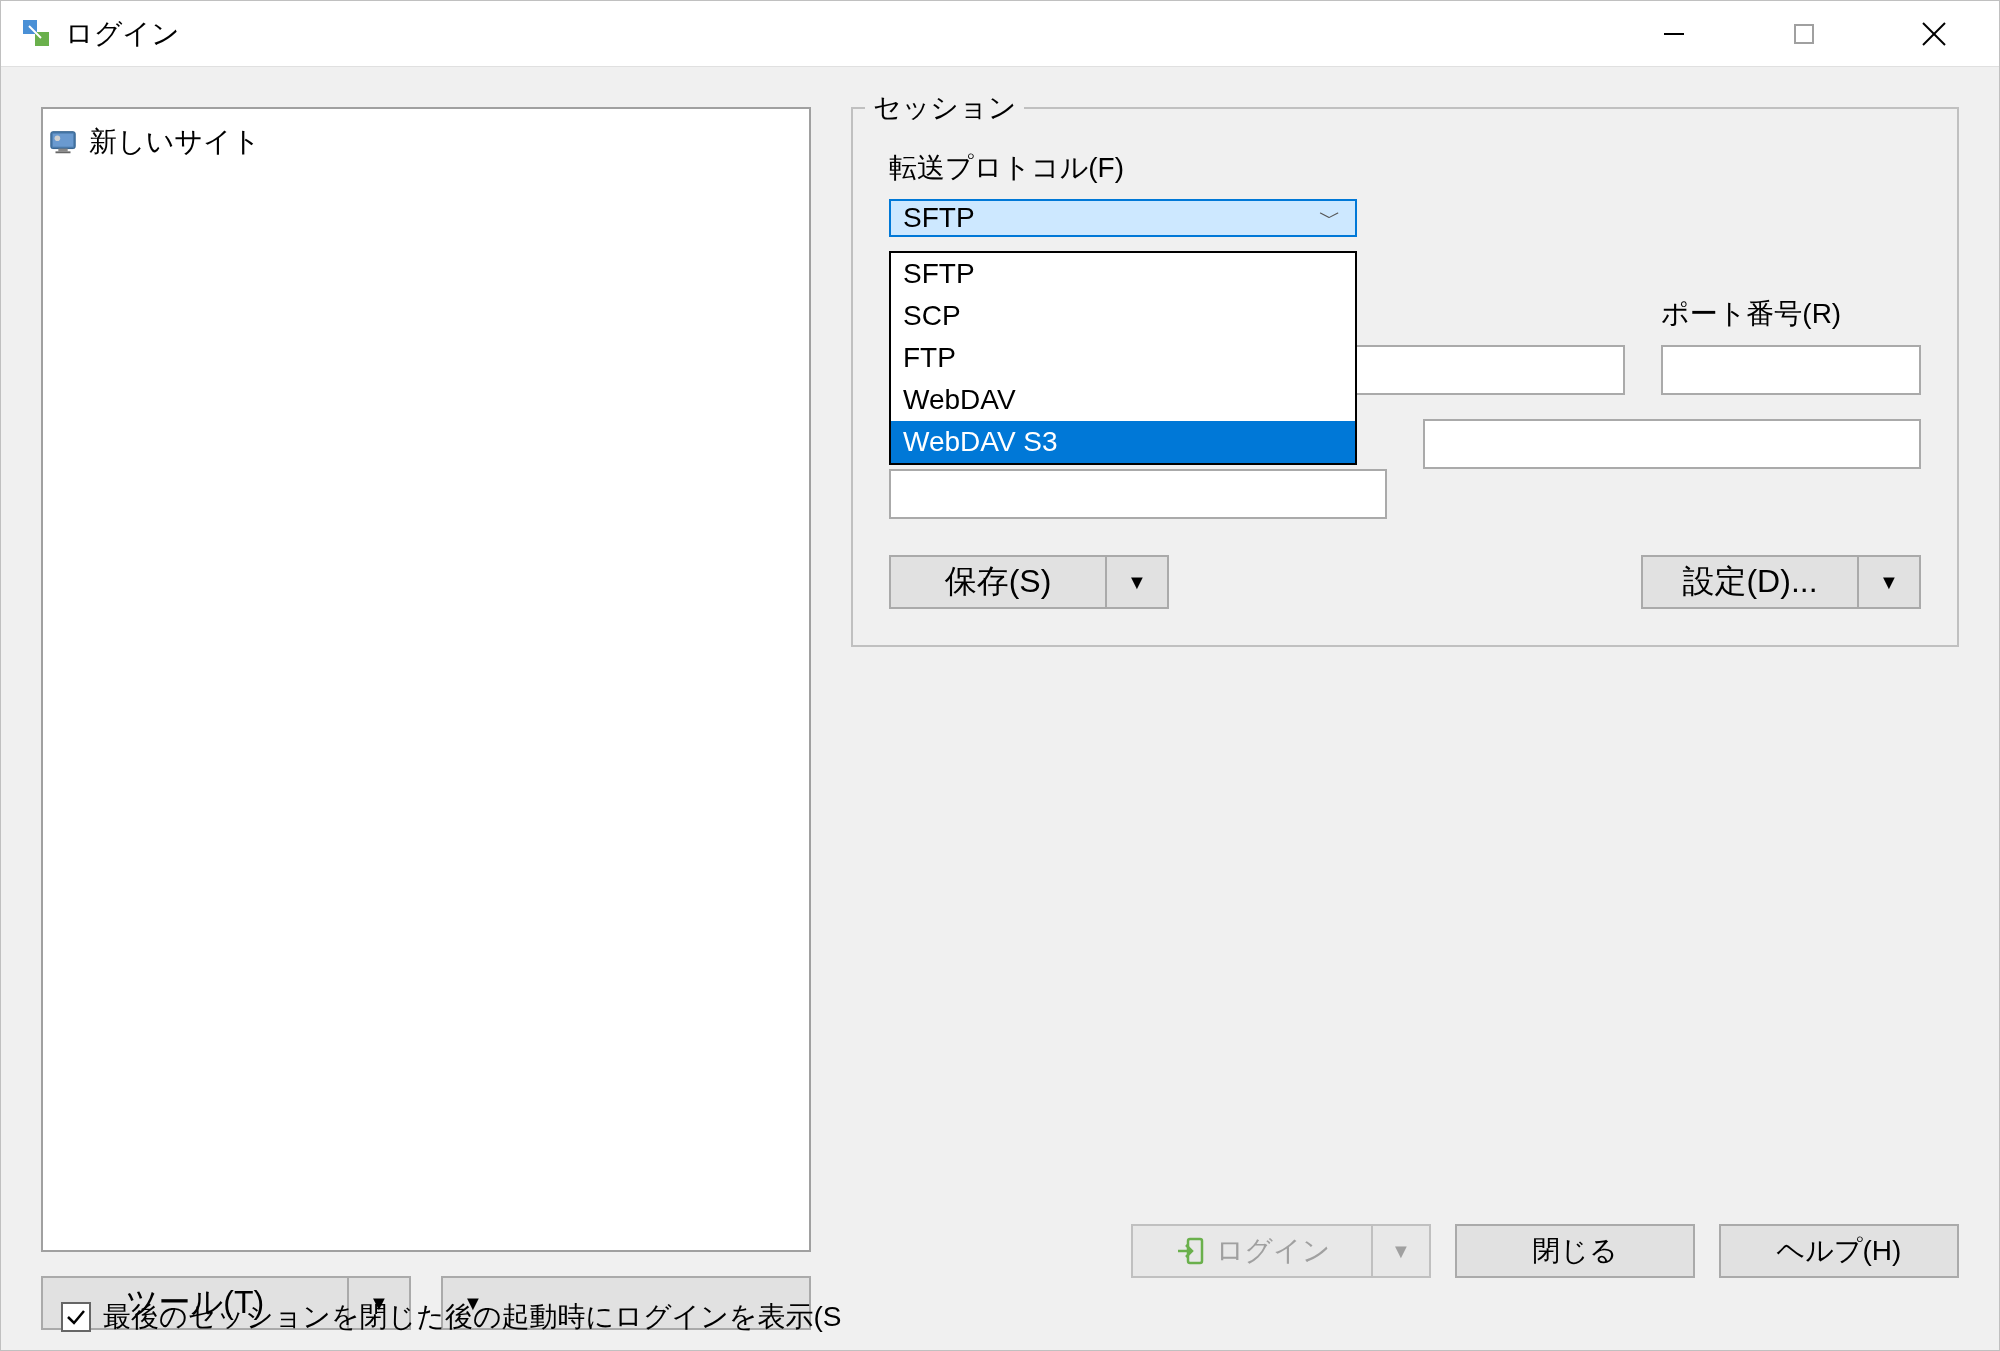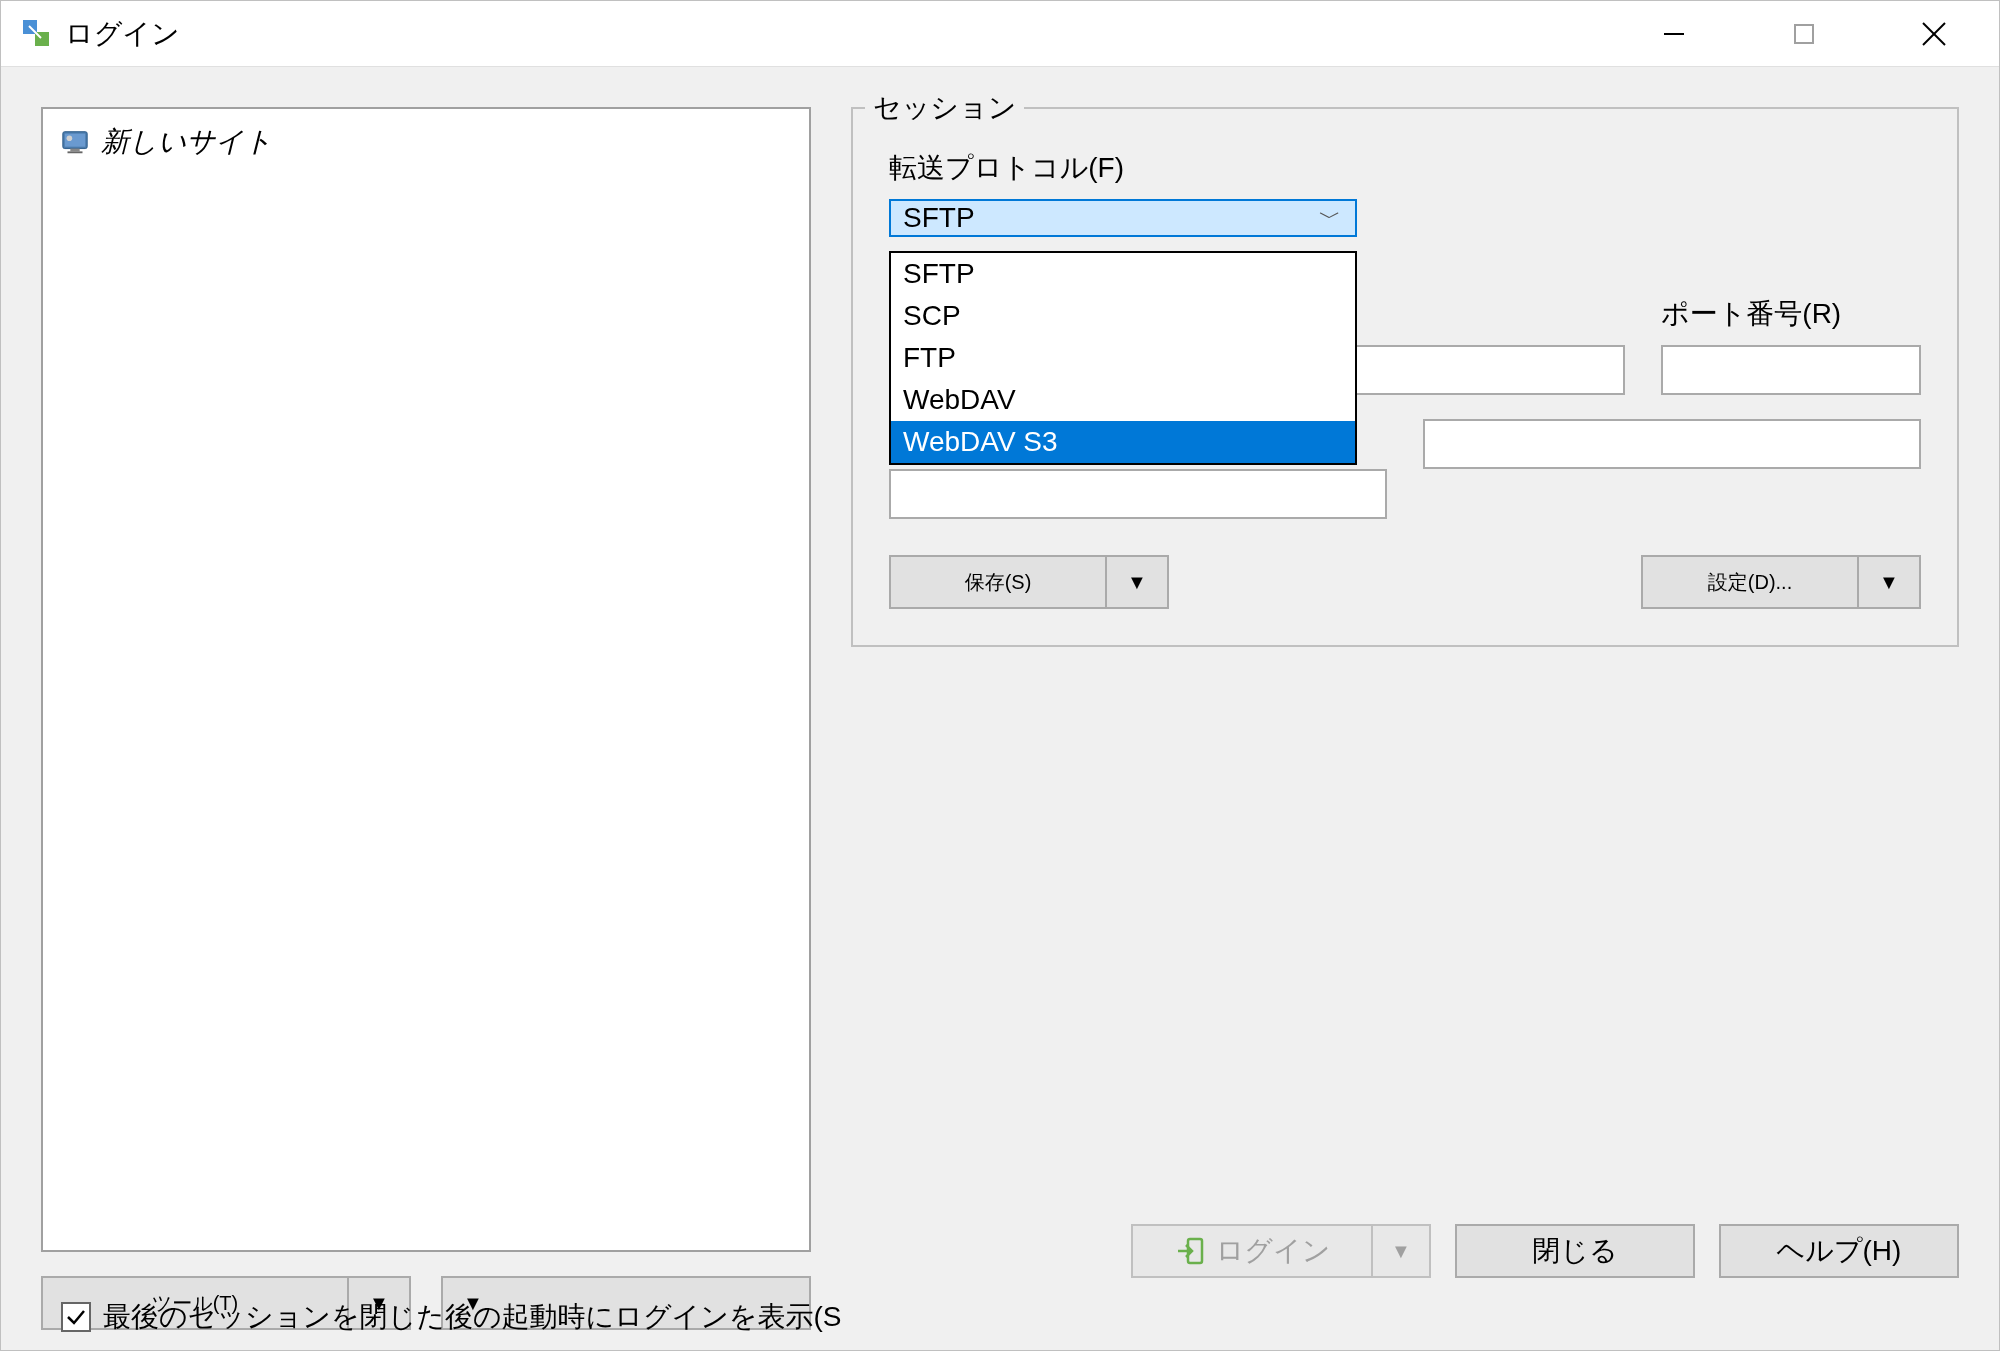--- a/index.html
+++ b/index.html
@@ -73,22 +73,21 @@
     }
     .left-panel {
       width: 770px;
       display: flex;
       flex-direction: column;
     }
     .site-list {
       flex: 1;
       background: #ffffff;
       border: 2px solid #a0a0a0;
-      padding: 8px 12px;
-      font-style: italic;
+      padding: 8px 0;
     }
     .site-item {
       display: flex;
       align-items: center;
       padding: 6px 4px;
       font-size: 28px;
     }
     .site-icon {
       width: 32px;
       height: 32px;
@@ -108,21 +107,21 @@
       height: 54px;
       display: flex;
       border: 2px solid #aaaaaa;
       background: #e1e1e1;
     }
     .split-button-main {
       flex: 1;
       display: flex;
       align-items: center;
       justify-content: center;
-      font-size: 20px;
+      font-size: 32px;
       border-right: 2px solid #aaaaaa;
     }
     .split-button-arrow {
       width: 60px;
       display: flex;
       align-items: center;
       justify-content: center;
       font-size: 20px;
     }
     .right-panel {

